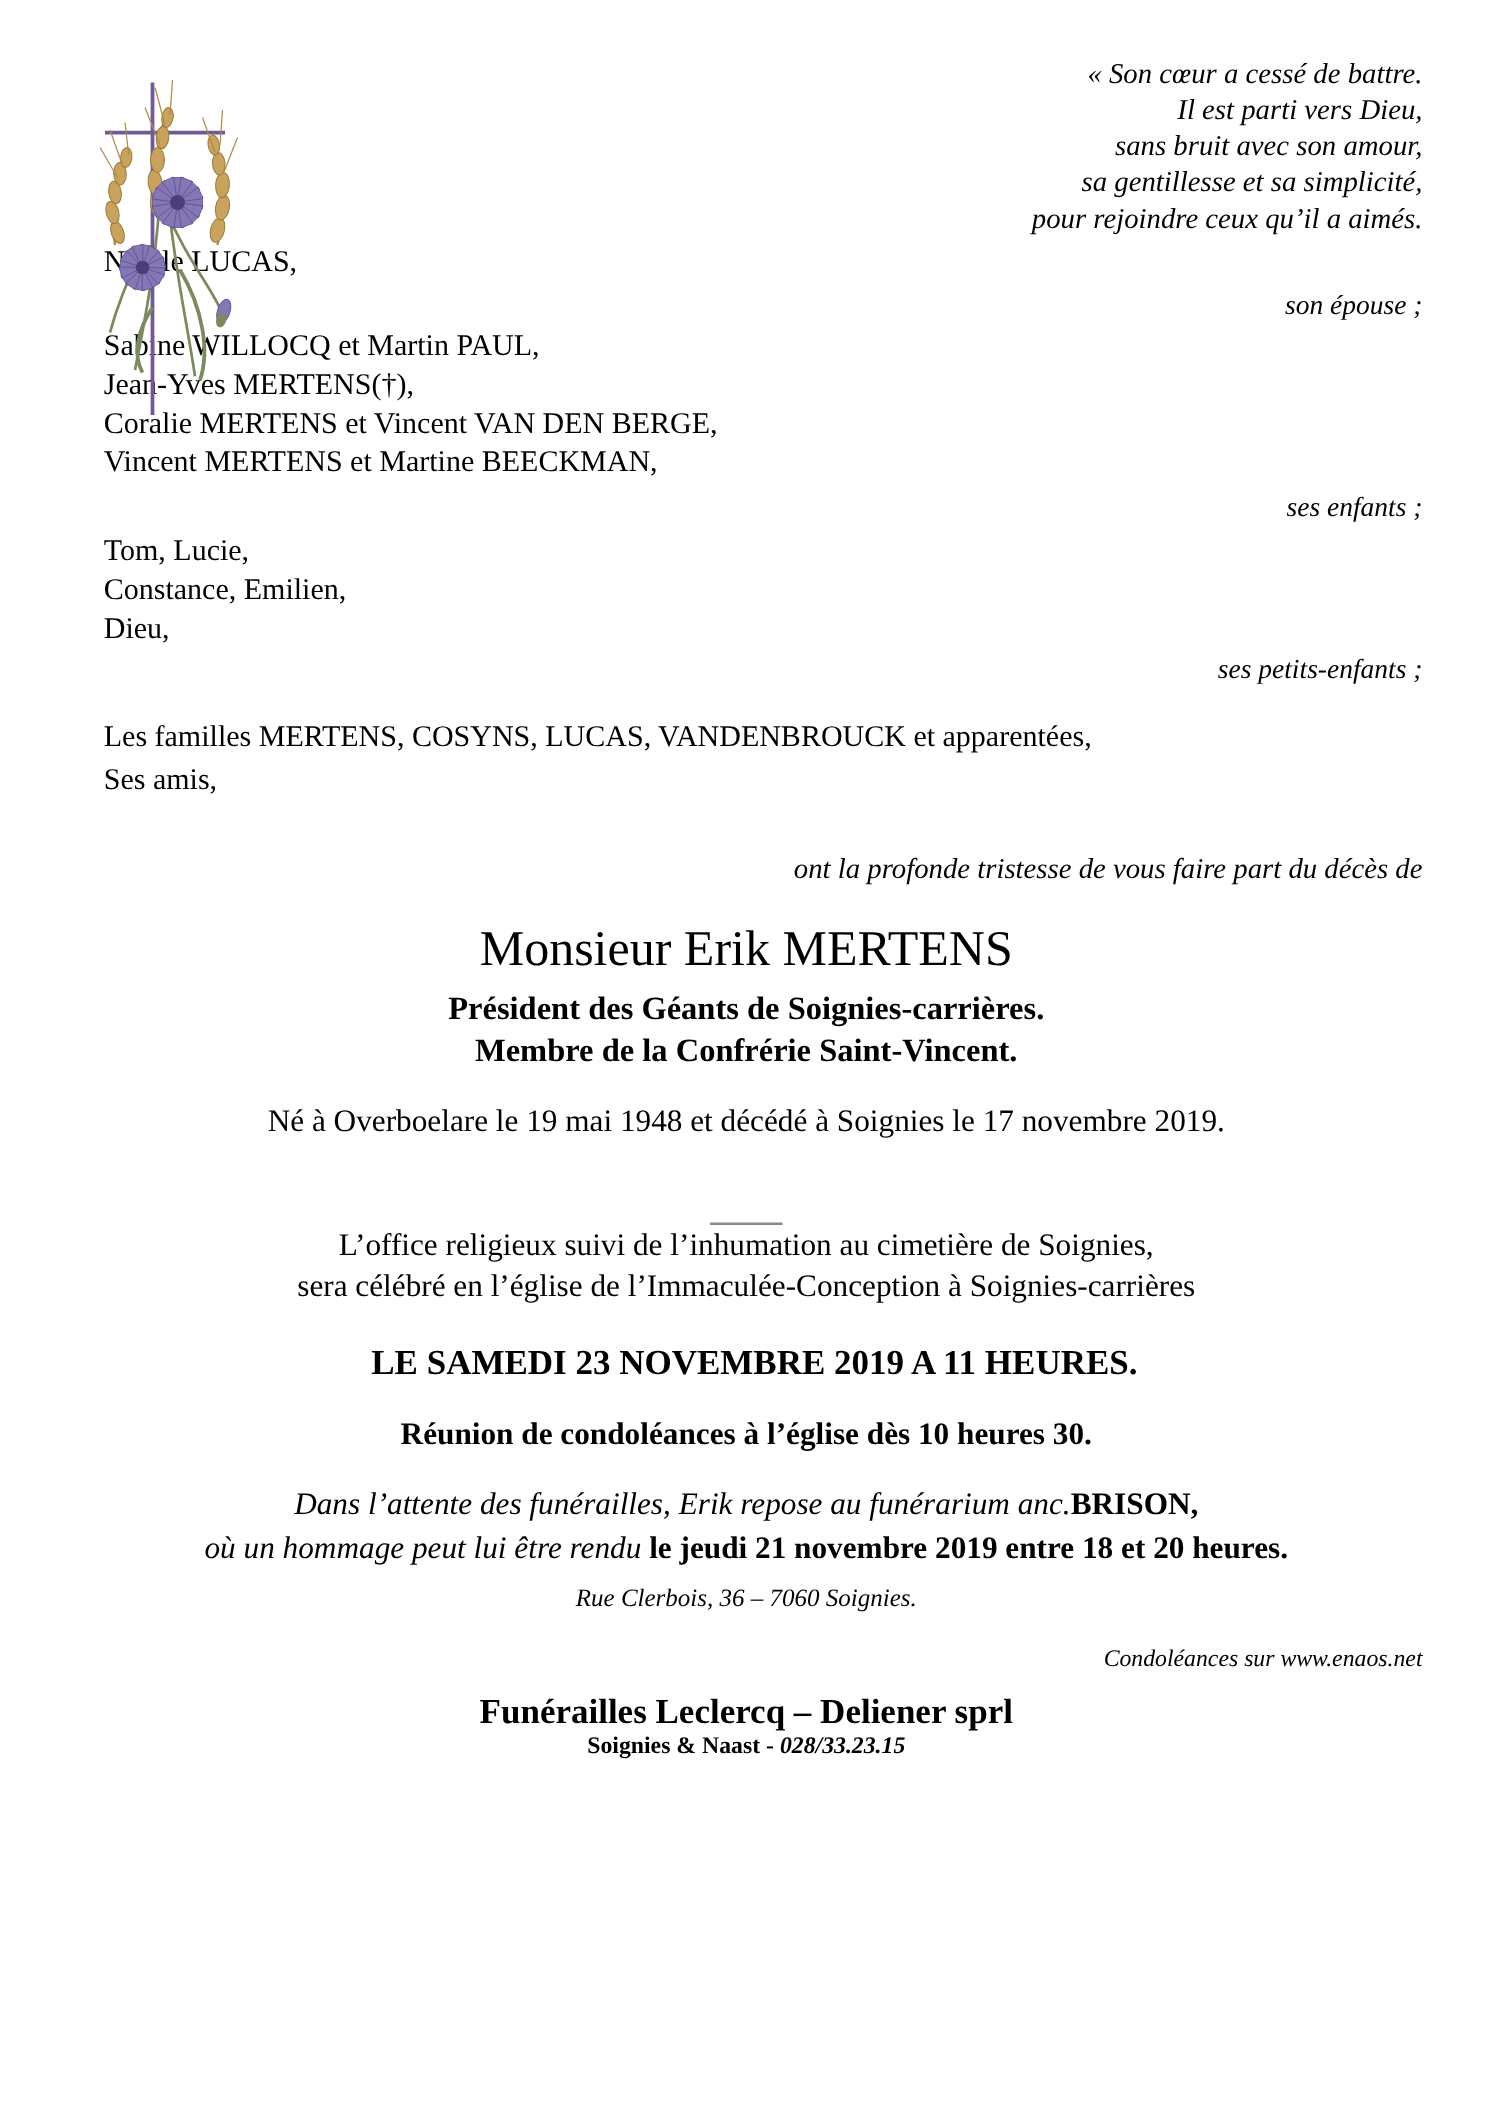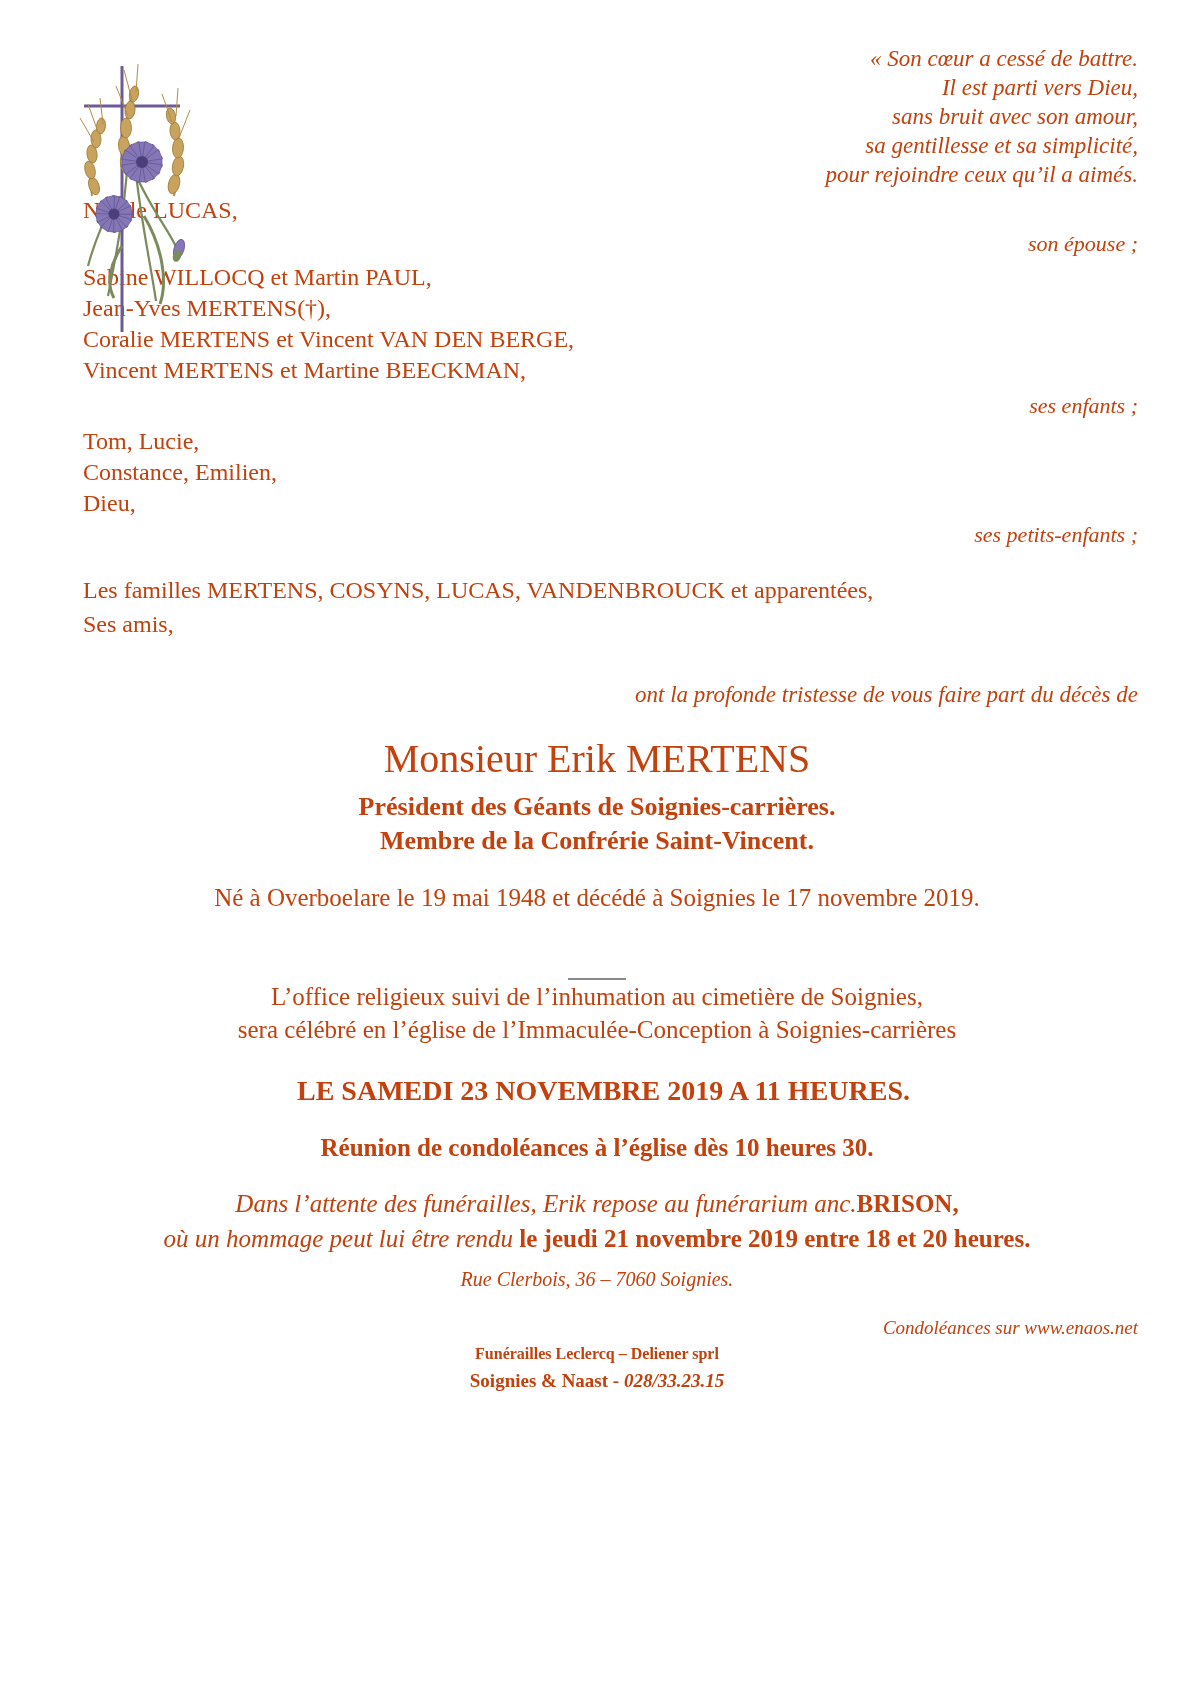--- a/index.html
+++ b/index.html
@@ -1,20 +1,20 @@
 <!DOCTYPE html>
 <html><head>
 <meta charset="utf-8">
 <style>
   html,body{margin:0;padding:0;background:#ffffff;}
   .page{
     position:relative;
     width:1194px;height:1686px;
     background:#ffffff;
-    color:#c2410c;
+    color:#000000;
     font-family:"Liberation Serif","DejaVu Serif",serif;
     overflow:hidden;
   }
   
   .ornament{position:absolute;left:58px;top:46px;width:176px;height:292px;}
   
   .right-it{ text-align:right; padding-right:56px; font-style:italic; }
   .quote{ padding-top:44px; font-size:23px; line-height:29px; }
   .rel-label{ font-size:22px; line-height:29px; }
   
@@ -35,21 +35,21 @@
   .life-line{ margin-top:24px; font-size:25px; line-height:32px; }
   .divider{ margin:64px auto 0 auto; width:58px; height:0; border:none; border-top:2px solid #8a8a8a; }
   .ceremony{ font-size:25px; line-height:33px; }
   .datetime{ margin-top:28px; font-size:28px; line-height:34px; font-weight:bold;padding-left:13px; }
   .reunion{ margin-top:24px; font-size:25px; line-height:32px; font-weight:bold; }
   .repose{ margin-top:22px; font-size:25px; line-height:35px; }
   .repose .it{ font-style:italic; }
   .repose .b{ font-weight:bold; }
   .address{ margin-top:10px; font-size:20px; line-height:26px; font-style:italic; }
   .online{ margin-top:24px; font-size:19px; line-height:24px; }
-  .home-name{ font-size:16px; line-height:28px; font-weight:bold; }
+  .home-name{ margin-top:16px; font-size:28px; line-height:28px; font-weight:bold; }
   .home-sub{ margin-top:1px; font-size:19px; line-height:24px; font-weight:bold; }
   .home-sub .phone{ font-style:italic; }
 </style>
 </head>
 <body>
 
 <div class="page">
 
   <svg class="ornament" viewBox="0 0 176 292" aria-hidden="true">
 

